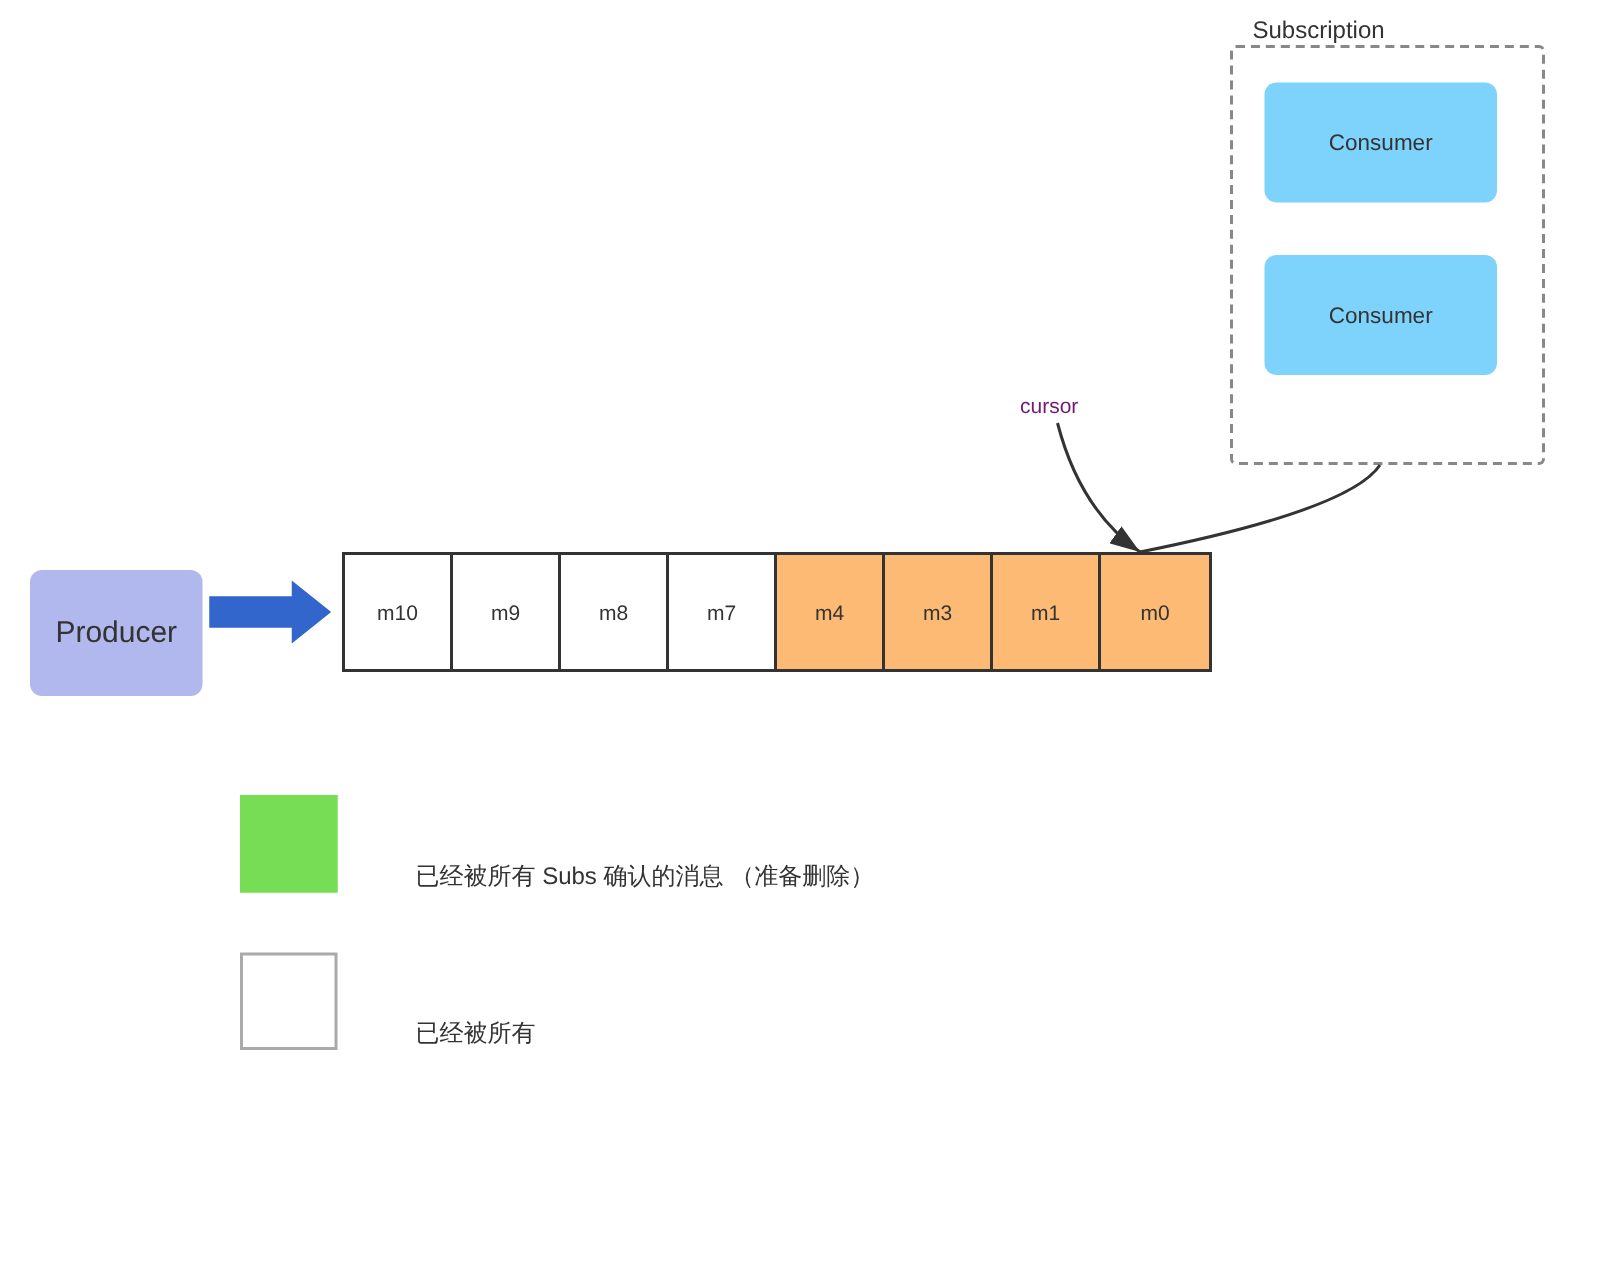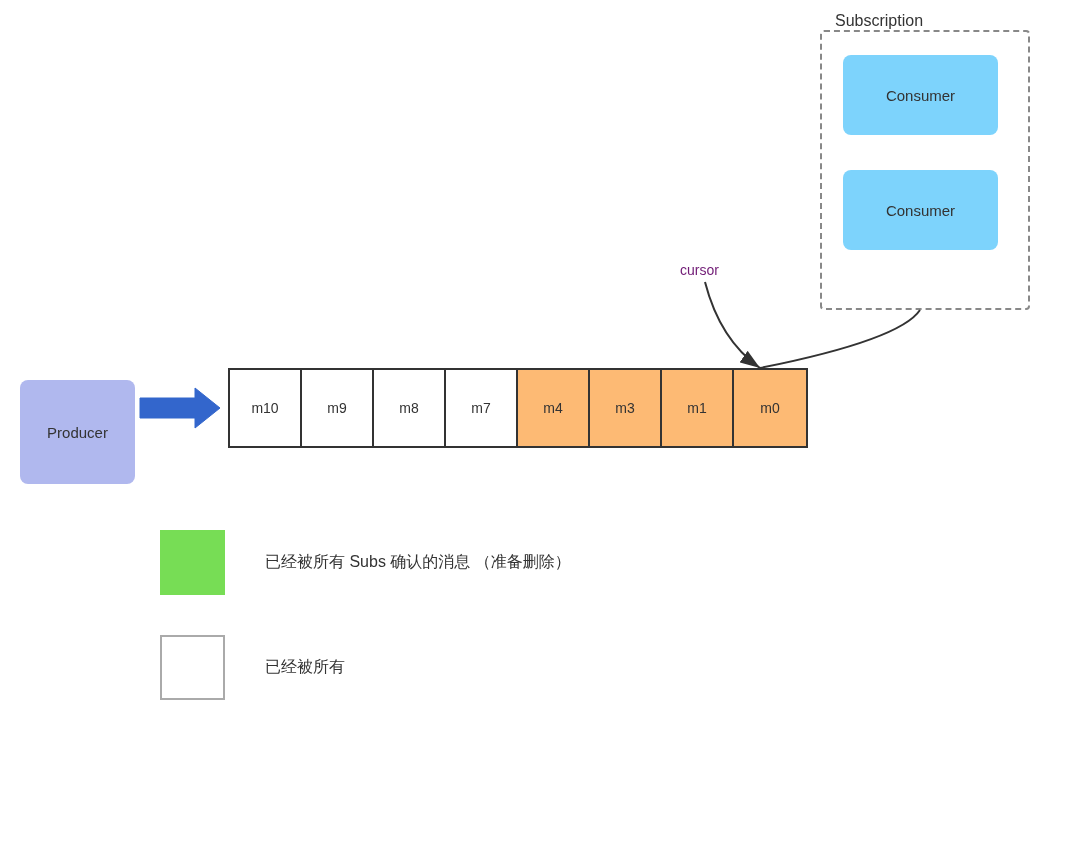--- a/index.html
+++ b/index.html
@@ -61,27 +61,27 @@
       top: 170px;
       left: 843px;
     }
 
     
     .producer-box {
       position: absolute;
       top: 380px;
       left: 20px;
       width: 115px;
-      height: 104px;
+      height: 84px;
       background: #b0b8ee;
       border-radius: 8px;
       display: flex;
       align-items: center;
       justify-content: center;
-      font-size: 15px;
+      font-size: 20px;
       color: #333;
     }
 
     
     .queue-container {
       position: absolute;
       top: 368px;
       left: 228px;
       display: flex;
       flex-direction: row;
@@ -130,22 +130,23 @@
 
     
     .legend {
       position: absolute;
       top: 530px;
       left: 160px;
     }
 
     .legend-item {
       display: flex;
-      align-items: center;
+      align-items: flex-end;
       margin-bottom: 40px;
+      gap: 12px;
     }
 
     .legend-color-box {
       width: 65px;
       height: 65px;
       border: 2px solid #ccc;
       margin-right: 40px;
       flex-shrink: 0;
     }
 

